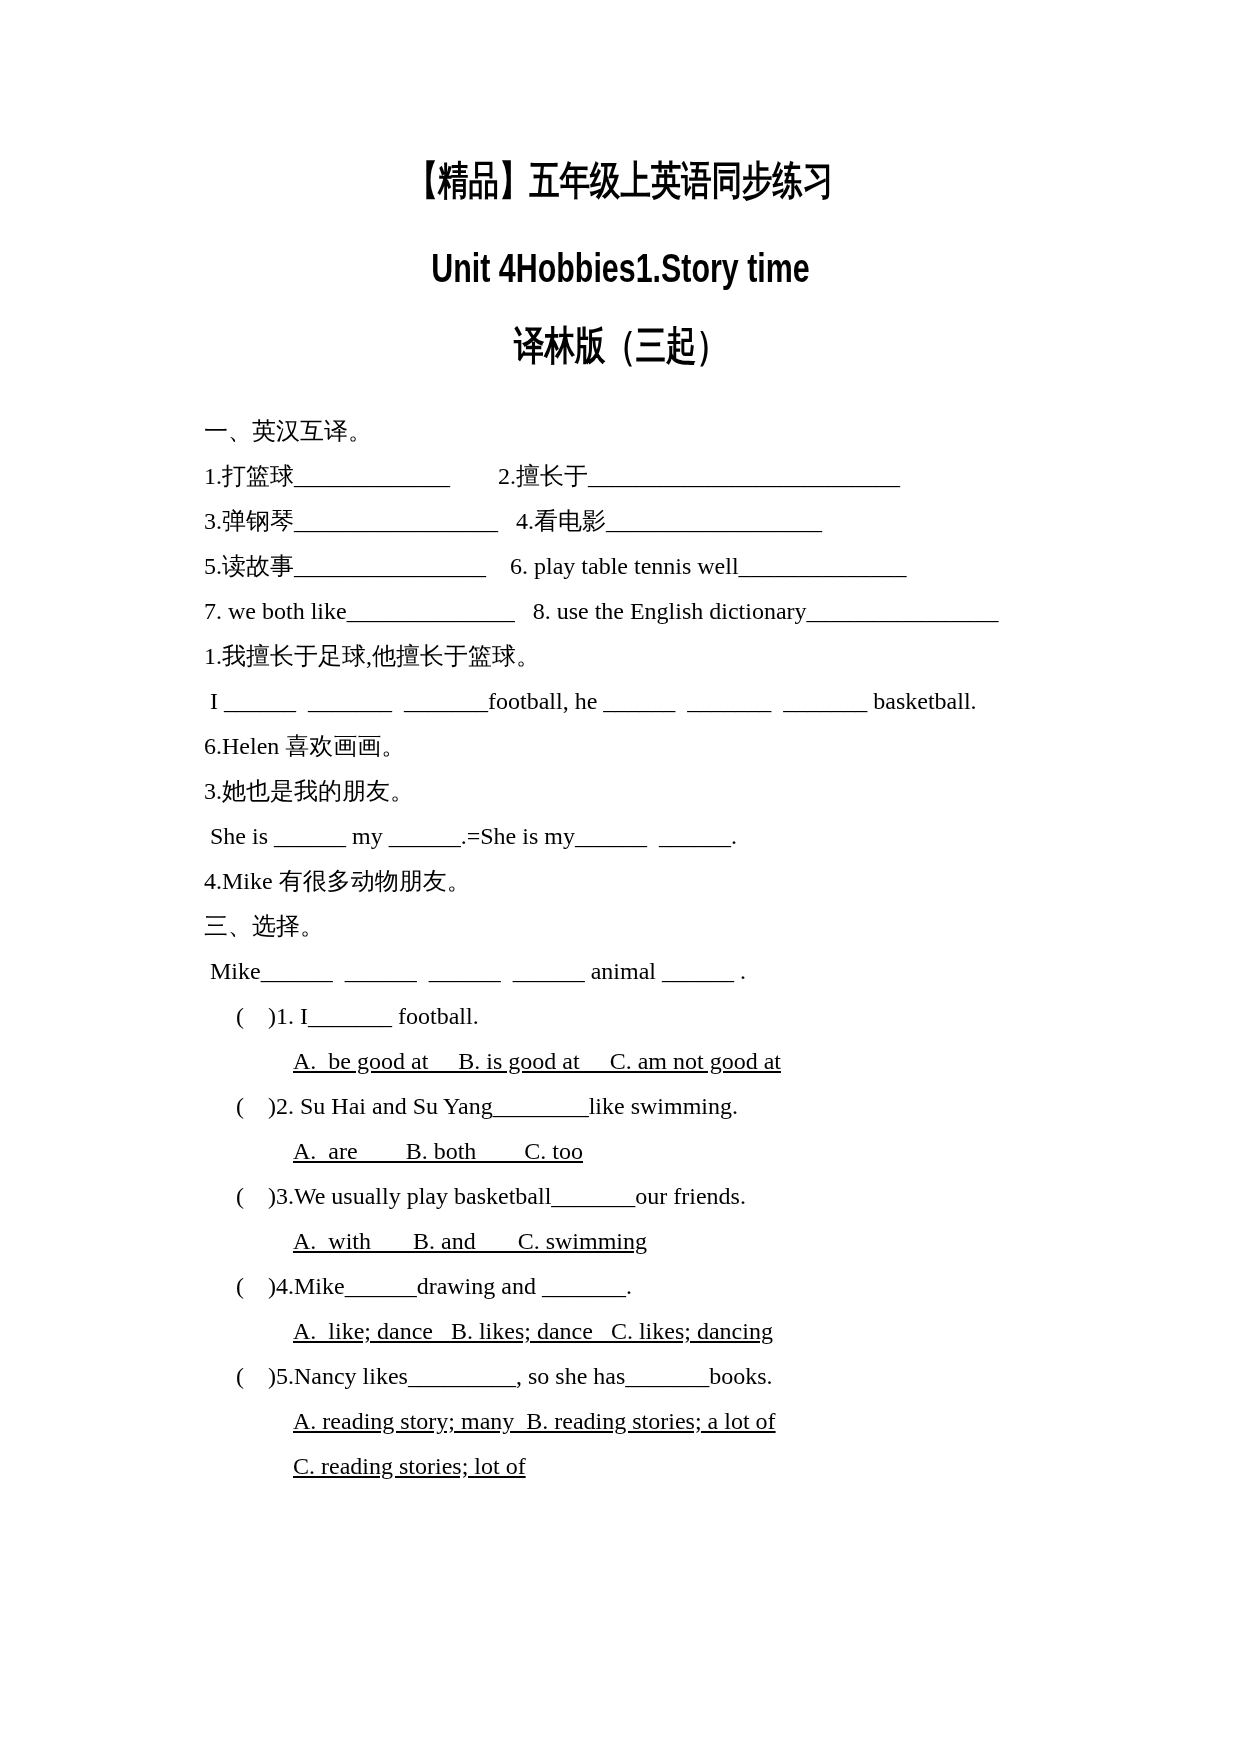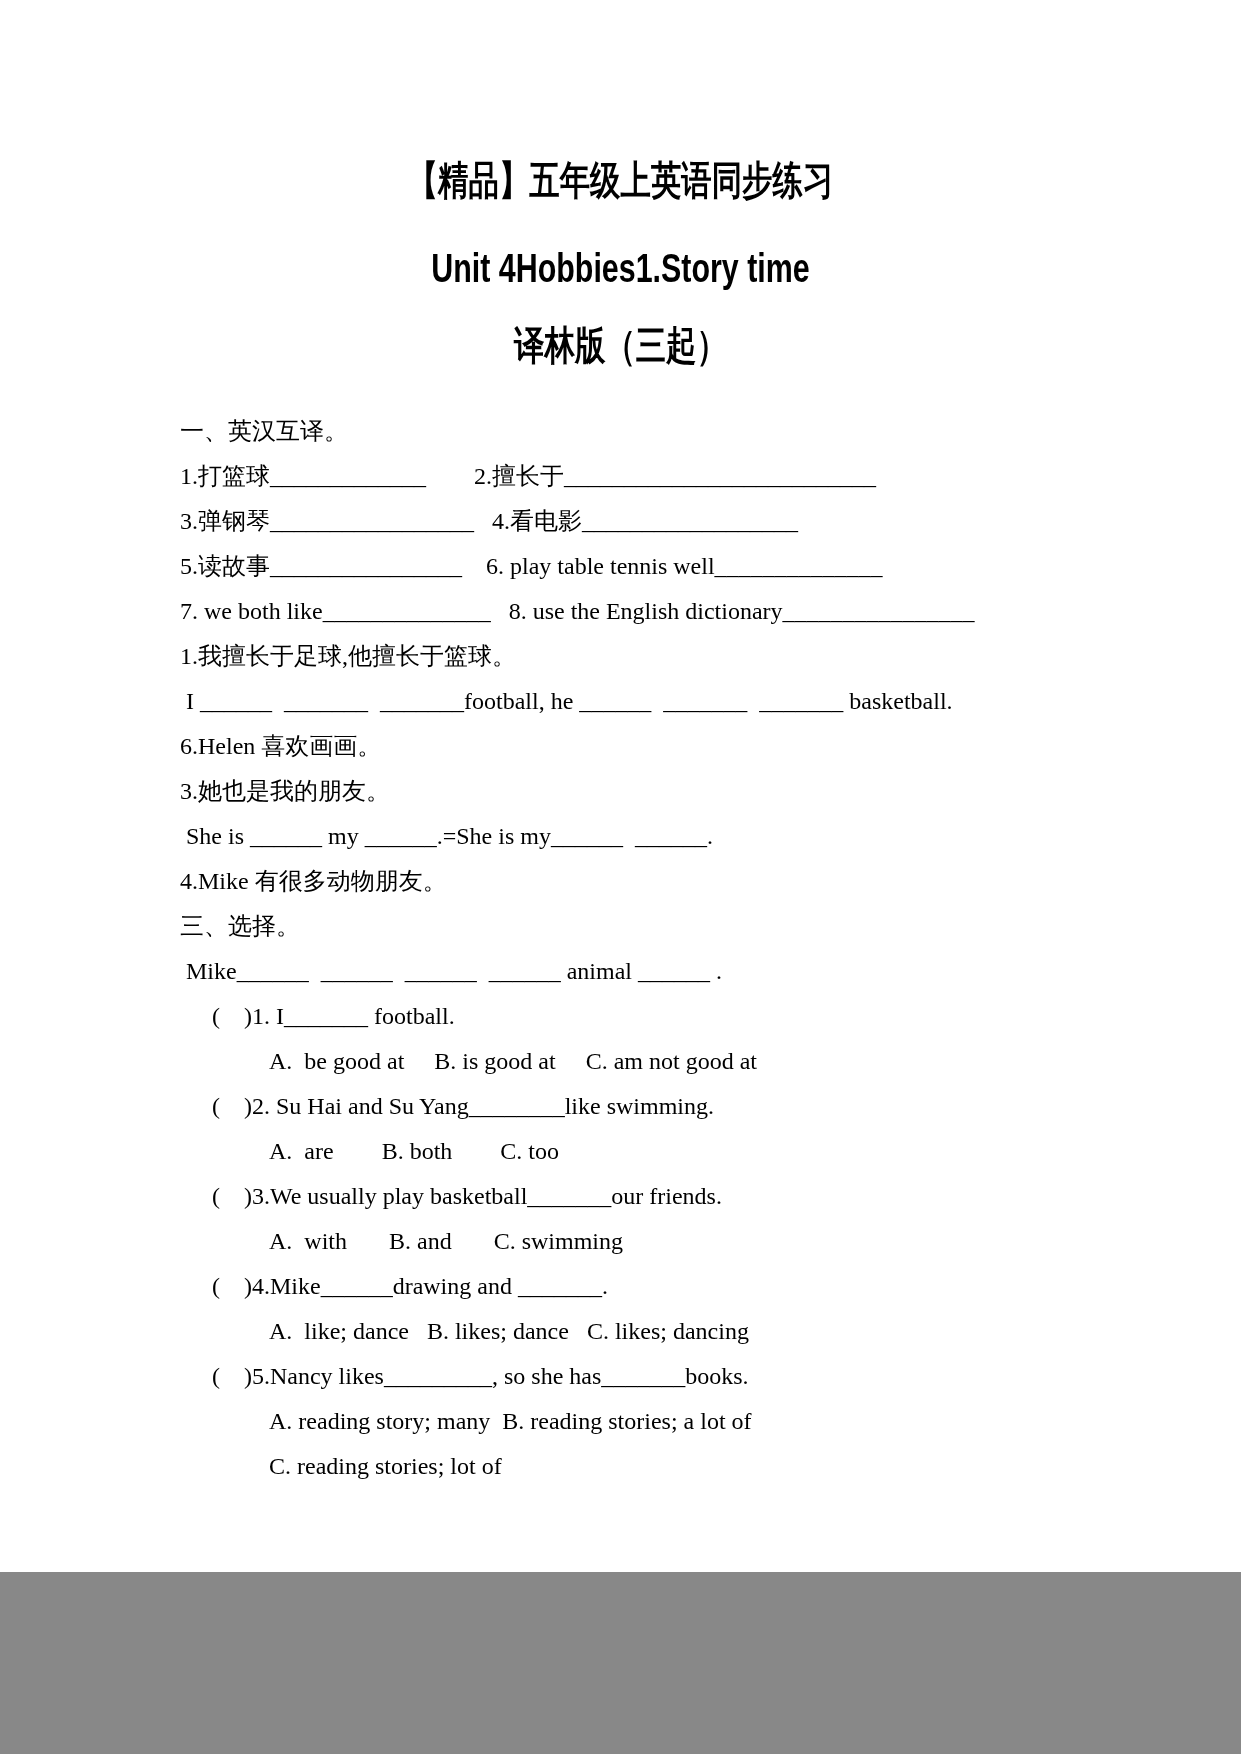--- a/index.html
+++ b/index.html
@@ -1,18 +1,18 @@
 <!DOCTYPE html>
 <html><head>
 <meta charset="utf-8">
 <style>
   html,body { margin:0; padding:0; background:#888; }
   .page {
     position:relative;
-    width:1241px; height:1572px;
+    width:1241px; height:1754px;
     margin:0 auto;
     background:#ffffff;
     color:#000000;
     font-family:"Liberation Serif","DejaVu Serif",serif;
     font-size:24px;
     overflow:hidden;
   }
   .title { 
     position:absolute; left:0; width:100%;
     text-align:center;
@@ -22,29 +22,29 @@
     line-height:44px;
     transform:scaleX(0.76);
     transform-origin:center;
     white-space:pre;
   }
   .title-1 { top:158px; }
   .title-2 { top:246px; }
   .title-3 { top:323px; }
   .body-lines {
     position:absolute;
-    top:409px; left:180px; right:40px;
+    top:409px; left:204px; right:40px;
   }
   .line {
     line-height:45px;
     white-space:pre;
   }
   .ind0 { padding-left:0; }
   .ind1 { padding-left:32px; }
-  .ind2 { padding-left:89px; }
+  .ind2 { padding-left:89px;text-decoration:underline; }
 </style>
 </head>
 <body>
 
 <div class="page">
   <div class="title title-1">【精品】五年级上英语同步练习</div>
   <div class="title title-2">Unit 4Hobbies1.Story time</div>
   <div class="title title-3">译林版（三起）</div>
 
   <div class="body-lines" id="lines">

